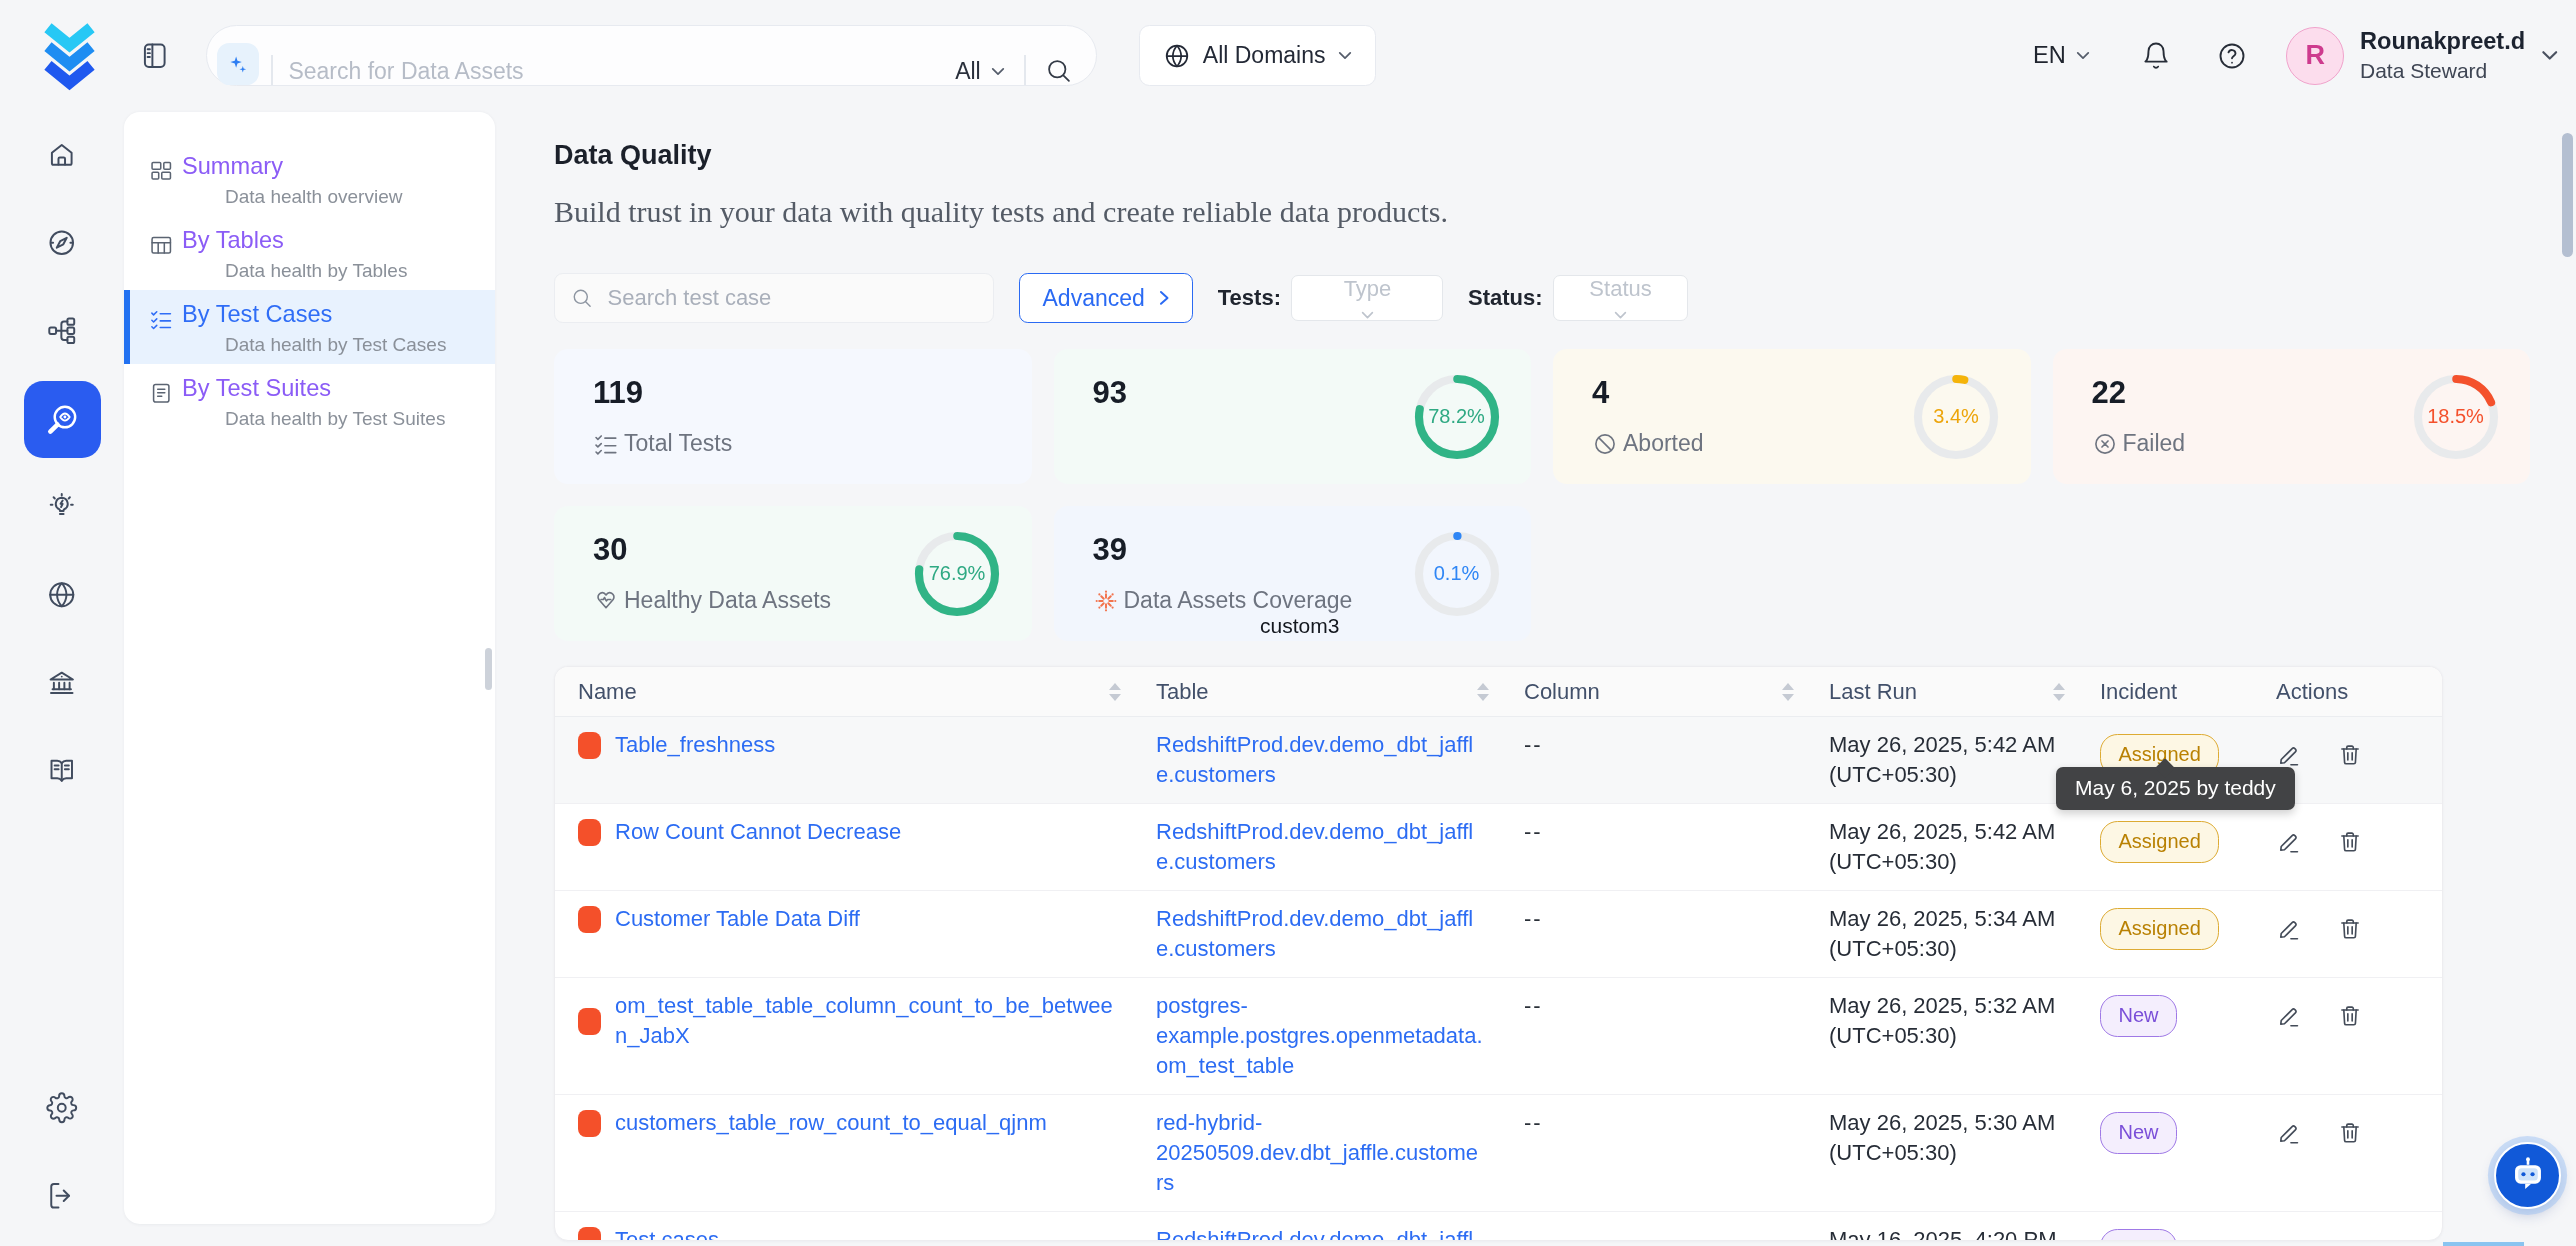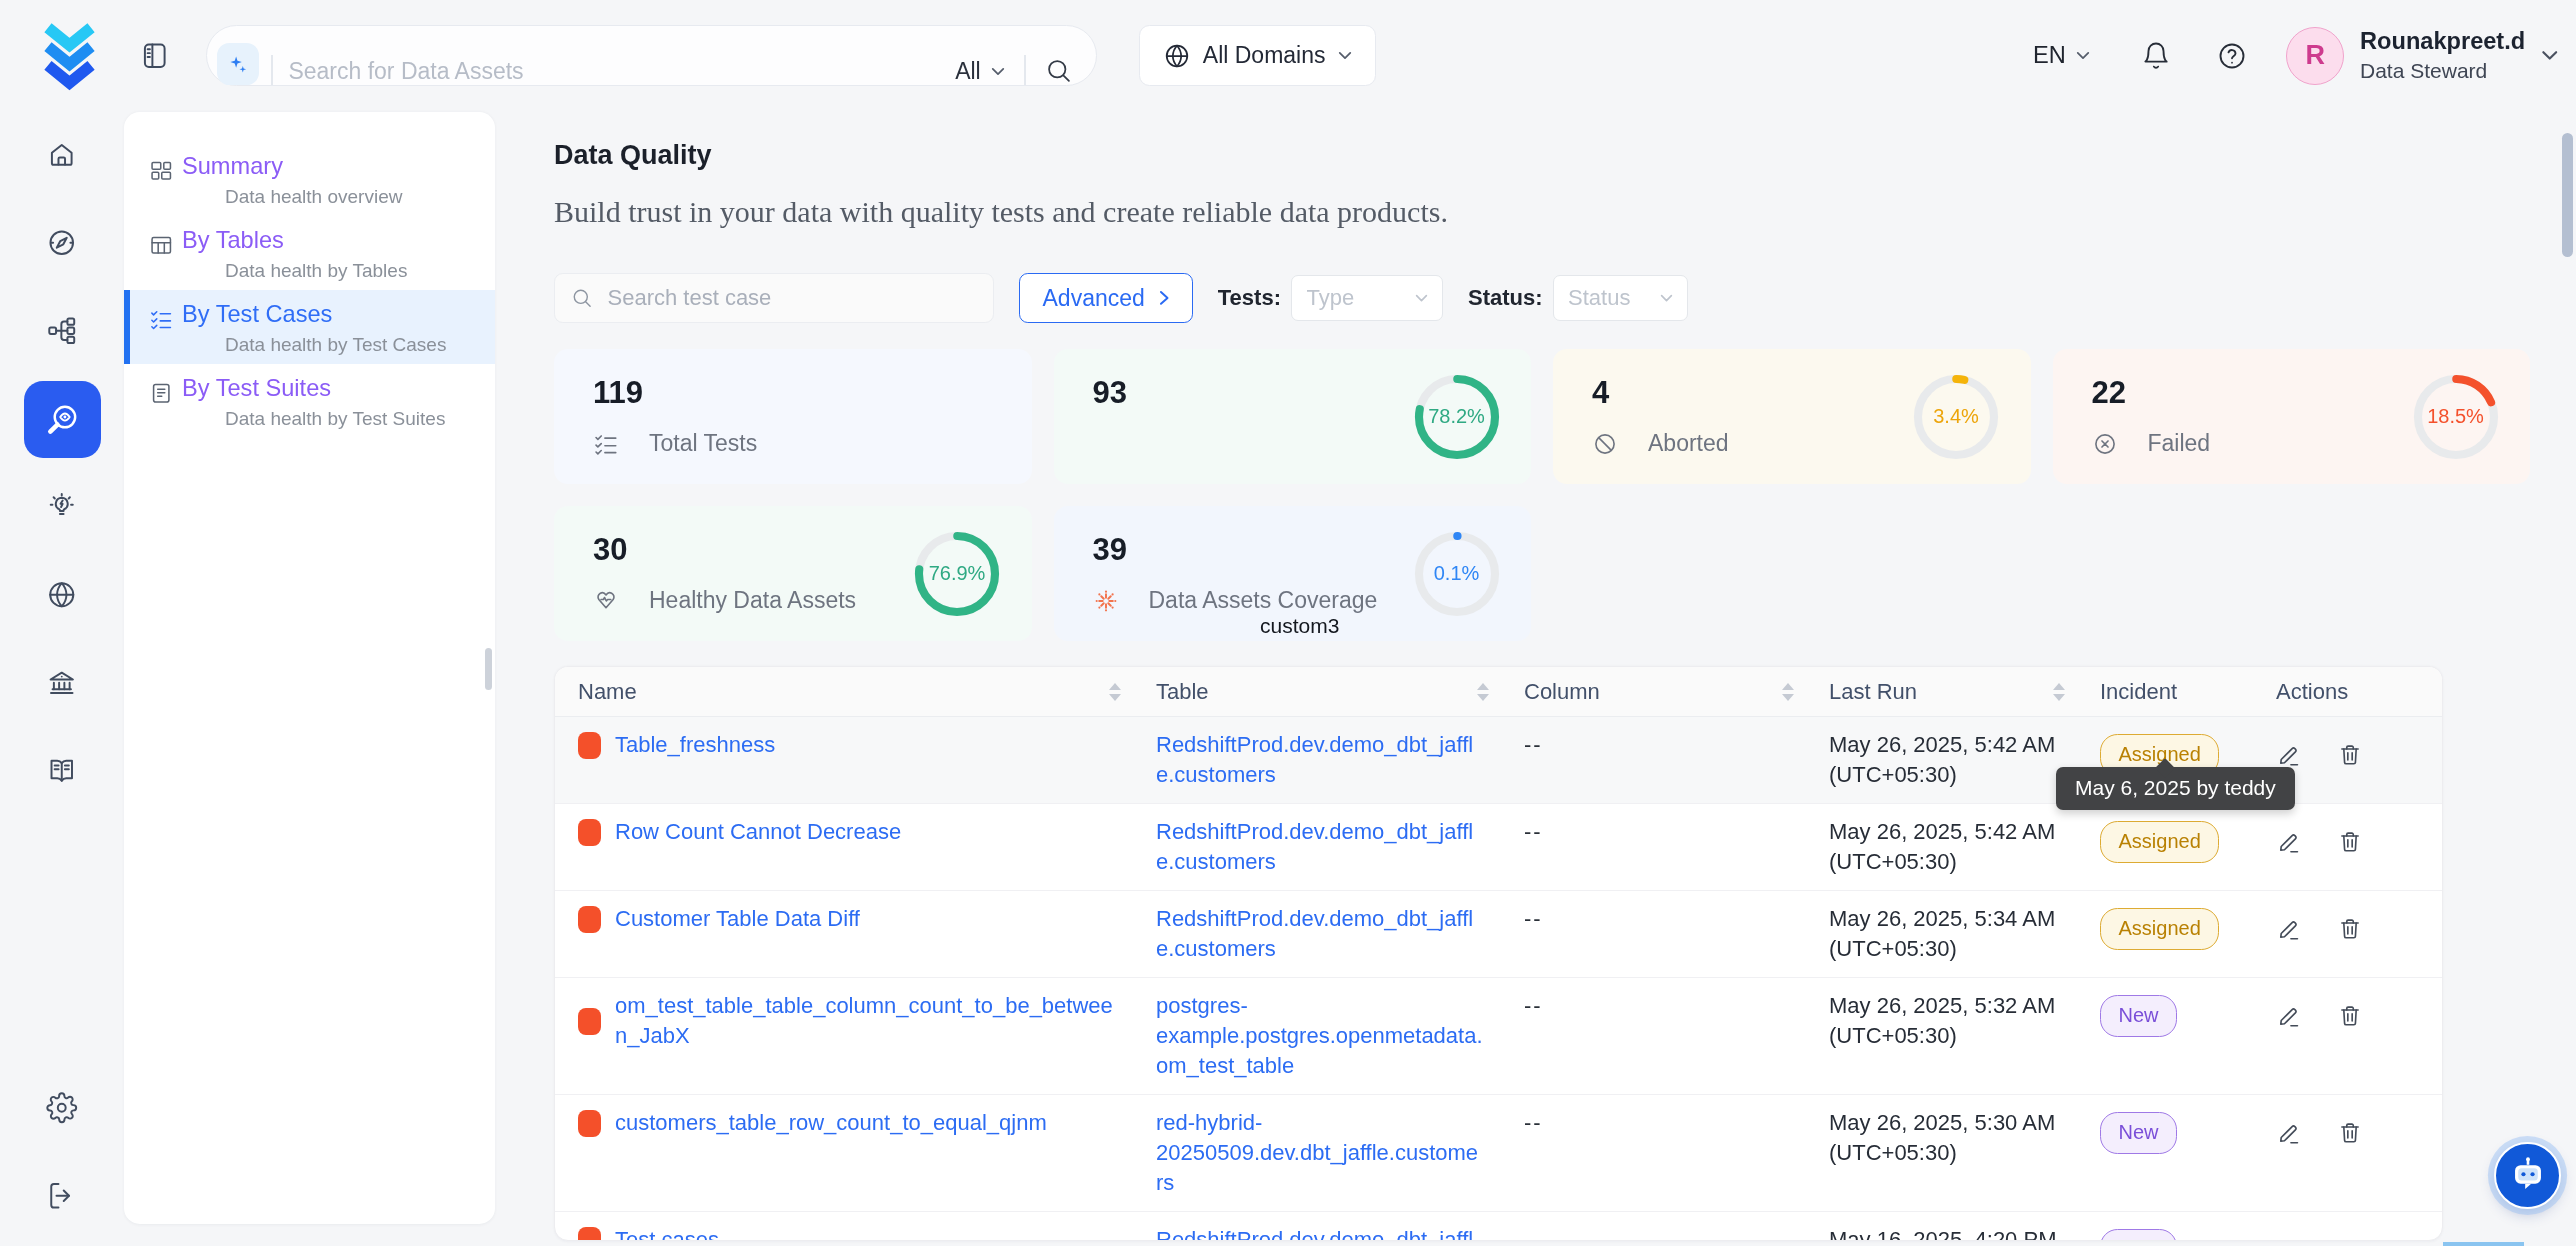--- a/index.html
+++ b/index.html
@@ -64,29 +64,29 @@
 
   .filters { display:flex; align-items:center; margin-top:44px; height:50px; }
   .tc-search { width:440px; height:50px; background:#fafafa; border:1.3px solid #ebedf1; border-radius:8.8px;
     display:flex; align-items:center; padding:0 15.8px; gap:12.3px; color:#8d95a1; }
   .tc-search input { border:none; background:transparent; outline:none; font-size:22px; color:#333; width:100%; font-family:inherit; }
   .tc-search input::placeholder { color:#a9afba; }
   .adv-btn { margin-left:24.5px; height:50px; padding:0 23px; border-radius:8.8px; border:1.8px solid #2a6af3; color:#2a6af3;
     background:#fff; font-size:23px; display:flex; align-items:center; gap:14px; cursor:pointer; font-family:inherit; }
   .flabel { font-size:22px; font-weight:600; color:#20252f; margin-left:24.5px; }
   .fselect { margin-left:10.5px; width:152px; height:46px; border:1.3px solid #e4e7eb; border-radius:7px; background:#fff;
-    display:flex; align-items:center; justify-content:space-between; padding:0 14px; color:#bec4cd; font-size:22px; cursor:pointer; }
+    display:flex; align-items:center; justify-content:space-between; padding:0 14px; color:#bec4cd; font-size:22px; cursor:pointer;flex-direction:column; }
   .fselect.status { width:135px; }
 
   .cards { margin-top:26px; display:grid; grid-template-columns:1fr 1fr 1fr 1fr; gap:22px; }
   .card { position:relative; height:135px; border-radius:14px; padding:26px 0 0 39px; }
   .c1 { background:#f5f8fe; } .c2 { background:#f3faf7; } .c3 { background:#fcf9ef; }
   .c4 { background:#fdf5f2; } .c5 { background:#f3faf7; } .c6 { background:#f2f6fd; }
   .card-val { font-size:31px; font-weight:700; color:#171d27; }
-  .card-lab { margin-top:19px; display:flex; align-items:center; gap:30px; font-size:23px; color:#6e7480; }
+  .card-lab { margin-top:19px; display:flex; align-items:center; gap:5px; font-size:23px; color:#6e7480; }
   .ring { position:absolute; right:31.5px; top:24.5px; width:86px; height:86px; }
   .ring svg { width:86px; height:86px; }
   .ring .track { fill:none; stroke:#e8eaec; stroke-width:3.4; }
   .ring .prog { fill:none; stroke-width:3.4; stroke-linecap:round; }
   .ring-label { position:absolute; inset:0; display:flex; align-items:center; justify-content:center; font-size:20px; font-weight:500; }
   .r-green { color:#2fa983; } .r-amber { color:#eda50b; } .r-red { color:#f4512c; } .r-blue { color:#2f86f5; }
   .custom3 { position:absolute; left:706px; top:503px; font-size:21px; color:#14181f; }
 
   
   .tpanel { margin-top:25.4px; width:1889px; height:575px; background:#fff; border:0.9px solid #ededf0; border-radius:14px;

